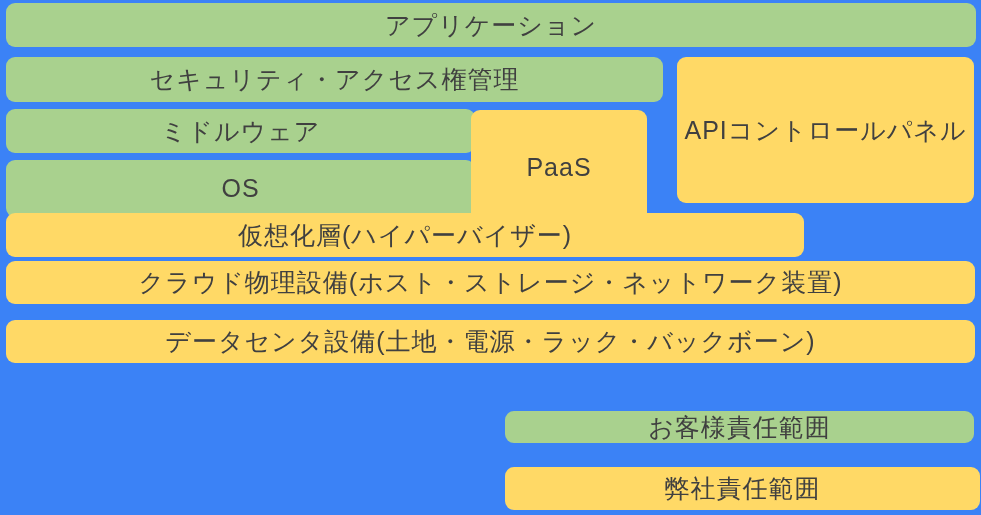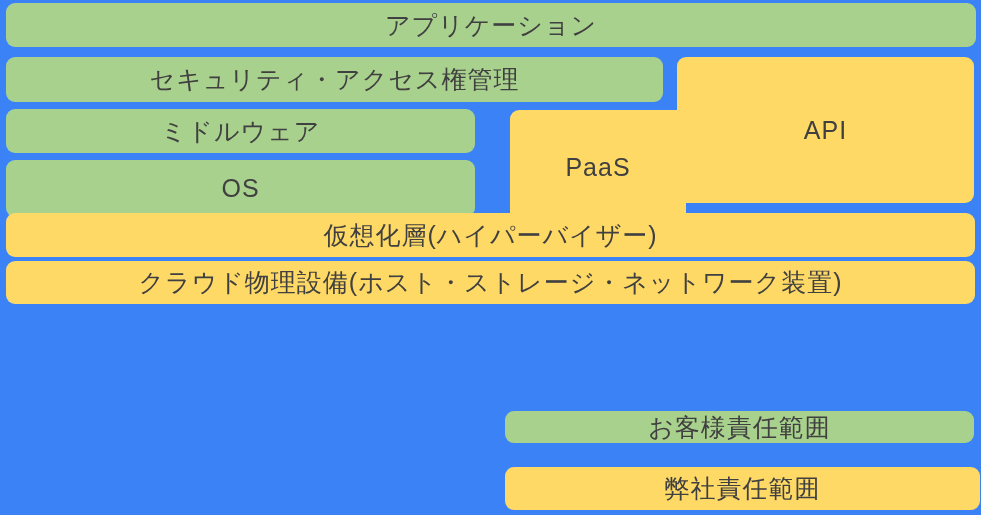--- a/index.html
+++ b/index.html
@@ -30,23 +30,23 @@
     box-sizing: border-box;
   }
   .green  { background: var(--green); }
   .yellow { background: var(--yellow); }
 
   
   .layer-application     { left: 6px;   top: 3px;   width: 970px; height: 44px; }
   .layer-security        { left: 6px;   top: 57px;  width: 657px; height: 45px; }
   .layer-middleware      { left: 6px;   top: 109px; width: 469px; height: 44px; }
   .layer-os              { left: 6px;   top: 160px; width: 469px; height: 57px; }
-  .layer-paas            { left: 510px; top: 110px; width: 176px; height: 115px; }
+  .layer-paas            { left: 471px; top: 110px; width: 176px; height: 115px; }
   .layer-api             { left: 677px; top: 57px;  width: 297px; height: 146px; }
-  .layer-virtualization  { left: 6px;   top: 213px; width: 969px; height: 44px; text-align: center; }
+  .layer-virtualization  { left: 6px;   top: 213px; width: 798px; height: 44px; text-align: center; }
   .layer-physical        { left: 6px;   top: 261px; width: 969px; height: 43px; }
   .layer-datacenter      { left: 6px;   top: 320px; width: 969px; height: 43px; }
   .legend-customer       { left: 505px; top: 411px; width: 469px; height: 32px; }
   .legend-company        { left: 505px; top: 467px; width: 475px; height: 43px; }
 
   .layer-api .line { display: block; }
 </style>
 </head>
 <body>
 
@@ -57,24 +57,26 @@
   <div class="box green layer-middleware">ミドルウェア</div>
 
   <div class="box green layer-security">セキュリティ・アクセス権管理</div>
 
   <div class="box green layer-os">OS</div>
 
   <div class="box yellow layer-paas">PaaS</div>
 
   <div class="box yellow layer-api">
     <span class="line">API</span>
+    <span class="line">コントロールパネル</span>
   </div>
 
   <div class="box yellow layer-virtualization">仮想化層(ハイパーバイザー)</div>
 
   <div class="box yellow layer-physical">クラウド物理設備(ホスト・ストレージ・ネットワーク装置)</div>
 
+  <div class="box yellow layer-datacenter">データセンタ設備(土地・電源・ラック・バックボーン)</div>
 
   <div class="box green legend-customer">お客様責任範囲</div>
 
   <div class="box yellow legend-company">弊社責任範囲</div>
 
 </div>
 
 </body></html>

